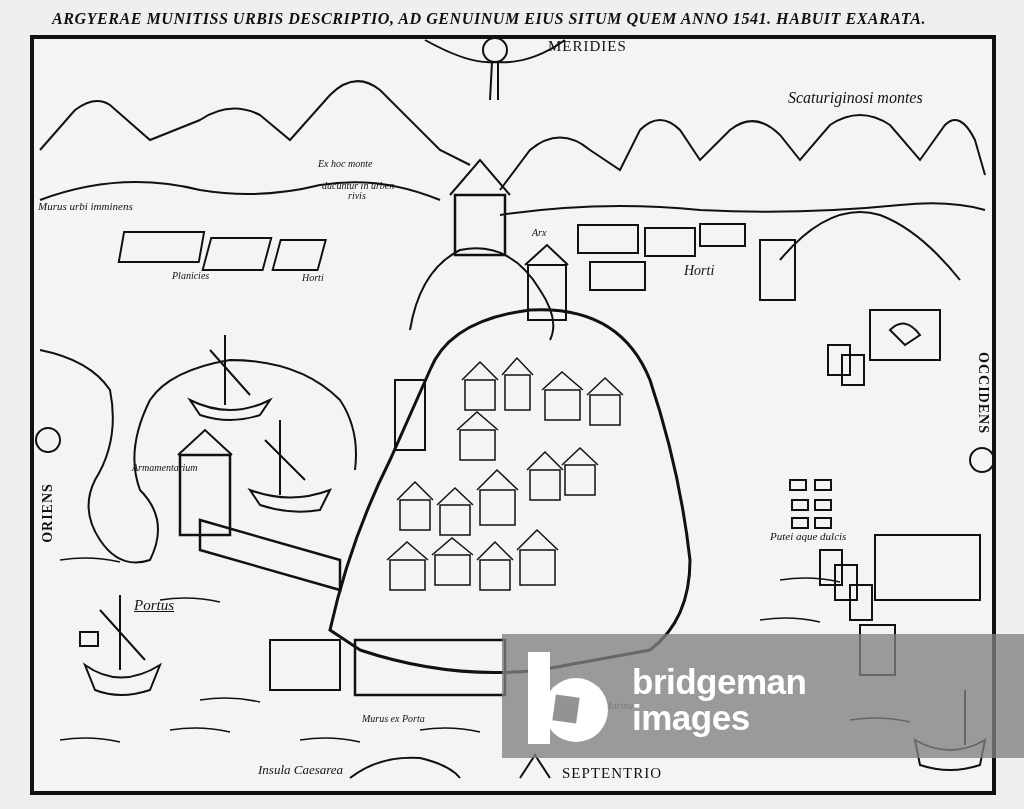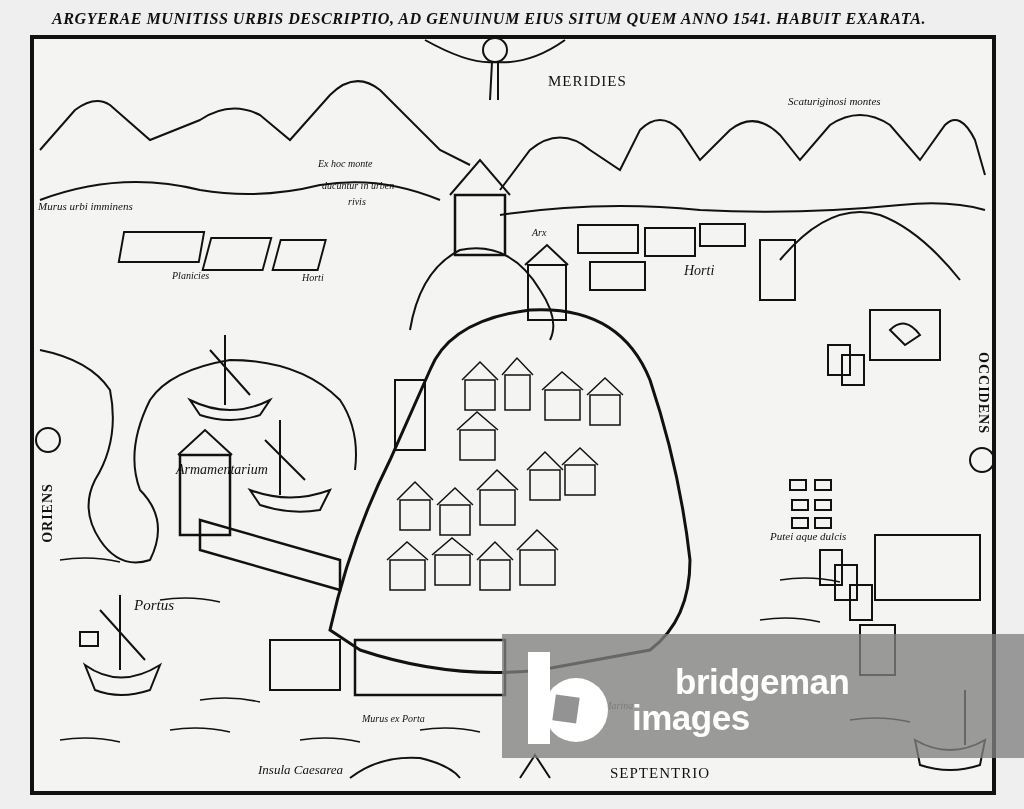--- a/index.html
+++ b/index.html
@@ -149,41 +149,41 @@
         <path d="M780 580 Q810 575 840 582"></path>
       <path d="M760 620 Q790 615 820 622"></path>
         <path d="M850 720 Q880 715 910 722"></path>
     </g>
 
     <path d="M350 778 Q380 755 420 758 Q450 765 460 778"></path>
     <path d="M520 778 L535 755 L550 778"></path>
   </g>
 </svg>
 
-<div class="caps" style="left:548px; top:38px;margin-top:35px;">MERIDIES</div>
-<div class="caps" style="left:562px; top:765px;margin-left:48px;">SEPTENTRIO</div>
+<div class="caps" style="left:548px; top:38px;">MERIDIES</div>
+<div class="caps" style="left:562px; top:765px;">SEPTENTRIO</div>
 <div class="vert" style="left:18px; top:505px; transform:rotate(-90deg); transform-origin:center;">ORIENS</div>
 <div class="vert" style="left:942px; top:385px; transform:rotate(90deg); transform-origin:center;">OCCIDENS</div>
 
 <div class="lbl" style="left:38px; top:200px; font-size:11px;">Murus urbi imminens</div>
 <div class="lbl" style="left:318px; top:158px;">Ex hoc monte</div>
 <div class="lbl" style="left:322px; top:180px;">ducuntur in urben</div>
-<div class="lbl" style="left:348px; top:196px;">rivis</div>
+<div class="lbl" style="left:348px; top:190px;">rivis</div>
 <div class="lbl" style="left:172px; top:270px;font-style:italic;">Planicies</div>
 <div class="lbl" style="left:302px; top:272px;">Horti</div>
 <div class="lbl" style="left:684px; top:263px; font-size:14px;">Horti</div>
 <div class="lbl" style="left:532px; top:227px;">Arx</div>
-<div class="lbl" style="left:788px; top:95px; font-size:11px;">Scaturiginosi montes</div>
-<div class="lbl" style="left:132px; top:462px; font-size:14px;margin-left:44px;">Armamentarium</div>
-<div class="lbl" style="left:134px; top:597px; font-size:15px;">Portus</div>
+<div class="lbl" style="left:788px; top:89px; font-size:16px;">Scaturiginosi montes</div>
+<div class="lbl" style="left:132px; top:462px; font-size:10px;">Armamentarium</div>
+<div class="lbl" style="left:134px; top:597px; font-size:15px;text-decoration:underline;">Portus</div>
 <div class="lbl" style="left:770px; top:530px; font-size:11px;">Putei aque dulcis</div>
 <div class="lbl" style="left:362px; top:713px;">Murus ex Porta</div>
 <div class="lbl" style="left:258px; top:762px; font-size:13px;">Insula Caesarea</div>
 <div class="lbl" style="left:578px; top:700px; font-size:10px; opacity:0.6;">Porta Marina</div>
 
 <div class="wm"></div>
 <svg class="wm-b" viewBox="0 0 80 92">
   <rect x="0" y="0" width="22" height="92" fill="#fff"></rect>
   <circle cx="48" cy="58" r="32" fill="#fff"></circle>
   <rect x="26" y="44" width="24" height="26" fill="rgba(128,128,128,0.85)" transform="rotate(8 38 57)"></rect>
 </svg>
-<div class="wm-text" style="top:664px;margin-left:43px;">bridgeman</div>
+<div class="wm-text" style="top:664px;">bridgeman</div>
 <div class="wm-text" style="top:700px;">images</div>
 
 </body></html>

